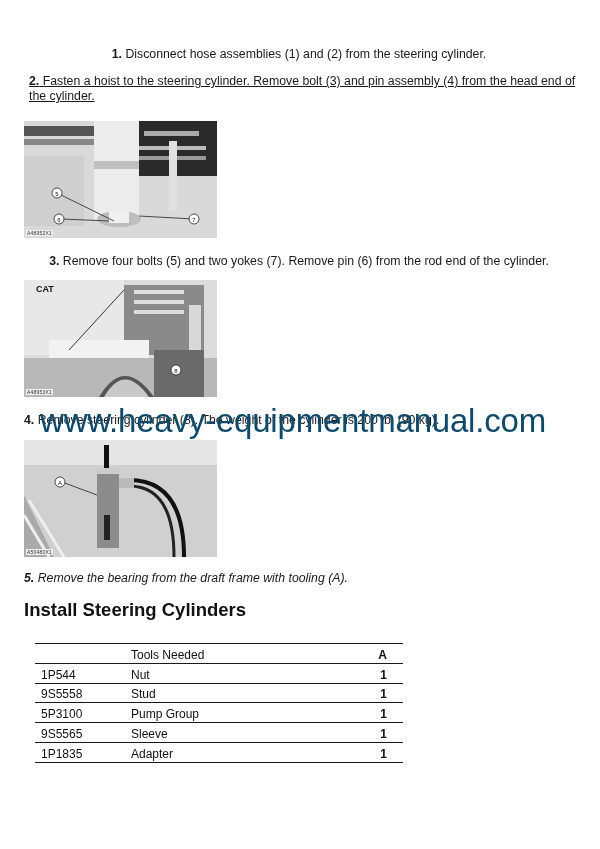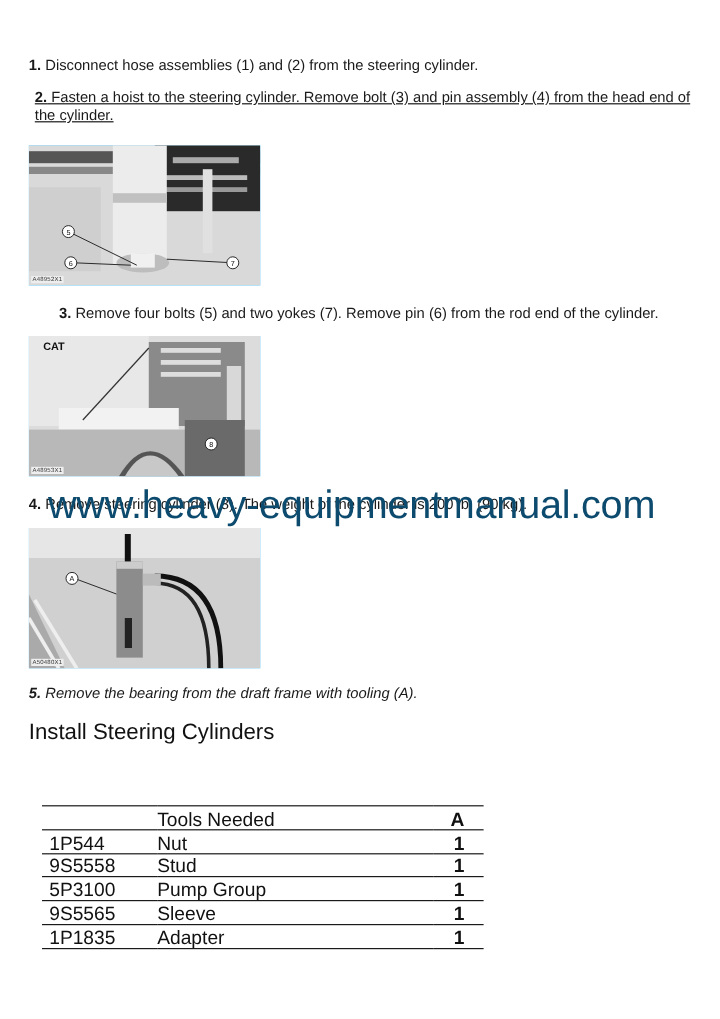--- a/index.html
+++ b/index.html
@@ -16,44 +16,44 @@
       position: absolute; left: 24px; width: 193px; height: 117px;
       background: #7dd3fc; overflow: hidden;
     }
     .photo svg { display: block; width: 100%; height: 100%; }
     .caption-code {
       position: absolute; left: 2px; bottom: 2px; font-size: 5px;
       color: #333; background: #eee; padding: 0 1px; letter-spacing: 0.2px;
     }
     .heading {
       position: absolute; left: 24px; top: 599px;
-      font-size: 18.5px; font-weight: normal; color: #111;
+      font-size: 18.5px; font-weight: bold; color: #111;
     }
     .tool-table {
       position: absolute; left: 35px; top: 643px; width: 368px;
-      border-collapse: collapse; font-size: 16px; color: #111; margin-top: 28px;
+      border-collapse: collapse; font-size: 12px; color: #111;
     }
     .tool-table td {
       height: 18.8px; padding: 0; border-bottom: 1.6px solid #1a1a1a;
       vertical-align: bottom; line-height: 15px;
     }
     .tool-table tr.head td { border-top: 1.6px solid #1a1a1a; }
     .tool-table td.code { width: 90px; padding-left: 6px; }
     .tool-table td.name { width: 230px; }
     .tool-table td.qty { text-align: right; padding-right: 16px; font-weight: bold; }
     .watermark {
       position: absolute; left: 40px; top: 402px;
       font-size: 33px; color: #0c4a6e; font-family: "Liberation Sans", sans-serif;
       letter-spacing: -0.2px; white-space: nowrap; pointer-events: none;
     }
   </style>
 </head>
 <body>
 
-<p class="step" style="top:47px;margin:0;"><b>1.</b><span> Disconnect hose assemblies (1) and (2) from the steering cylinder.</span></p>
+<p class="step" style="top:47px;margin:0;text-align:center;"><b>1.</b><span> Disconnect hose assemblies (1) and (2) from the steering cylinder.</span></p>
 
 <p class="step" style="top:69px;margin:5px;text-decoration:underline;"><b>2.</b><span> Fasten a hoist to the steering cylinder. Remove bolt (3) and pin assembly (4) from the head end of the cylinder.</span></p>
 
 <div class="photo" style="top:121px;">
   <svg viewBox="0 0 193 117" preserveAspectRatio="none">
     <rect width="193" height="117" fill="#d9d9d9"></rect>
     <rect x="0" y="5" width="193" height="10" fill="#555"></rect>
     <rect x="0" y="18" width="193" height="6" fill="#888"></rect>
     <rect x="105" y="0" width="88" height="55" fill="#2a2a2a"></rect>
     <rect x="120" y="10" width="55" height="5" fill="#aaa"></rect>

